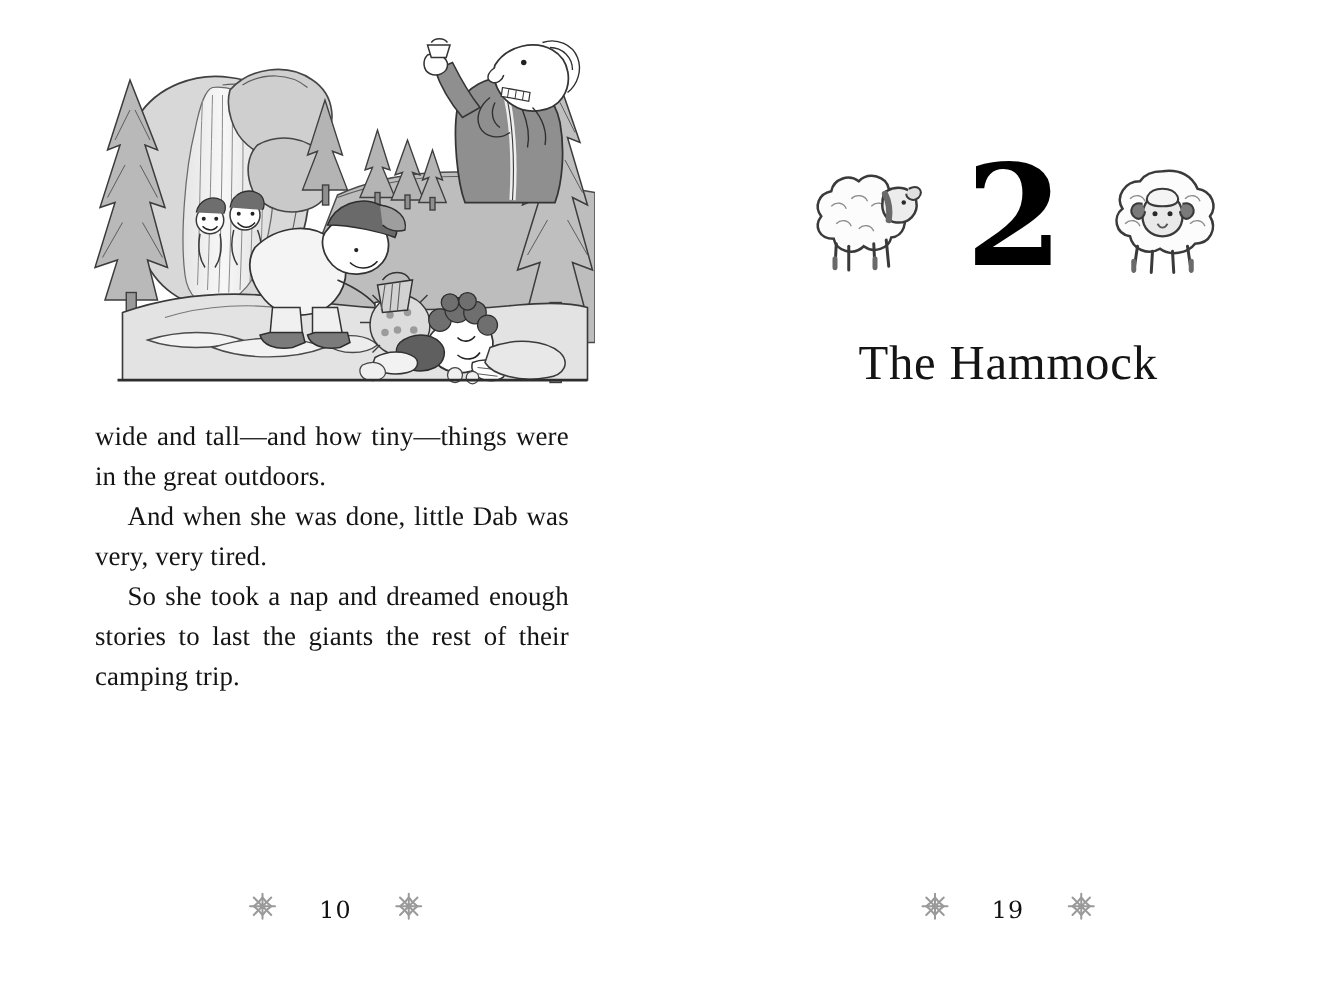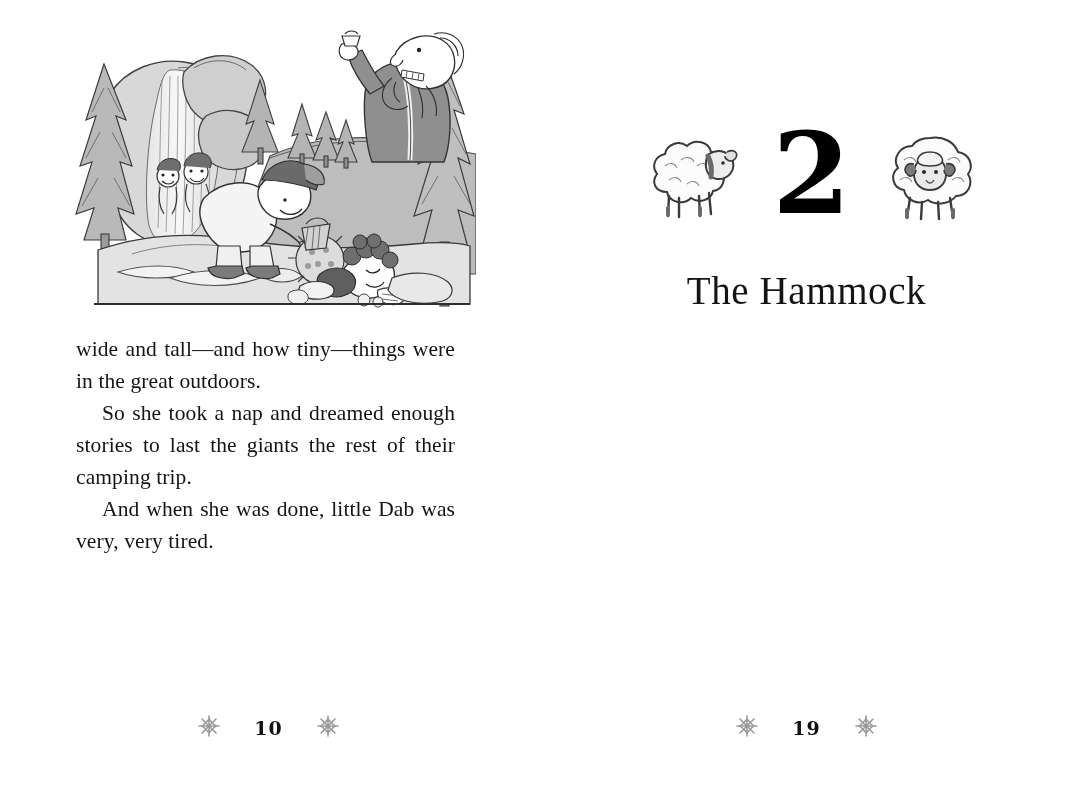--- a/index.html
+++ b/index.html
@@ -105,21 +105,21 @@
     bottom: 58px;
     width: 100%;
     display: flex;
     align-items: center;
     justify-content: center;
     gap: 33px;
   }
   .folio {
     font-family: "DejaVu Serif", "Liberation Serif", serif;
     font-size: 19px;
-    font-weight: 700;
+    font-weight: 400;
     color: #111111;
     letter-spacing: 1px;
     min-width: 26px;
     text-align: center;
   }
   .orn { display: block; }
 </style>
 </head>
 <body>
 
@@ -308,22 +308,22 @@
           <circle cx="304" cy="274" r="5" fill="#f0f0f0" stroke="#444" stroke-width="1"></circle>
           <path d="M216 264 C224 260 232 262 234 268 C236 274 228 278 220 276 C214 274 212 268 216 264 Z" fill="#f0f0f0" stroke="#444" stroke-width="1"></path>
         </g>
 
         <path d="M20 276 L396 276" stroke="#2e2e2e" stroke-width="2.2" fill="none"></path>
       </svg>
     </div>
 
     <div class="bodytext left-body">
       <p>wide and tall—and how tiny—things were in the great outdoors.</p>
+      <p class="indent">And when she was done, little Dab was very, very tired.</p>
       <p class="indent">So she took a nap and dreamed enough stories to last the giants the rest of their camping trip.</p>
-      <p class="indent">And when she was done, little Dab was very, very tired.</p>
     </div>
 
     <div class="footer">
       <span class="orn">
         <svg width="24" height="24" viewBox="0 0 24 24" xmlns="http://www.w3.org/2000/svg">
           <g stroke="#9a9a9a" stroke-width="1.6" stroke-linecap="round" fill="none">
             <path d="M12 2 L12 22 M2 12 L22 12 M5 5 L19 19 M19 5 L5 19"></path>
             <path d="M12 5 L9.5 8 M12 5 L14.5 8 M12 19 L9.5 16 M12 19 L14.5 16"></path>
             <path d="M5 12 L8 9.5 M5 12 L8 14.5 M19 12 L16 9.5 M19 12 L16 14.5"></path>
           </g>

